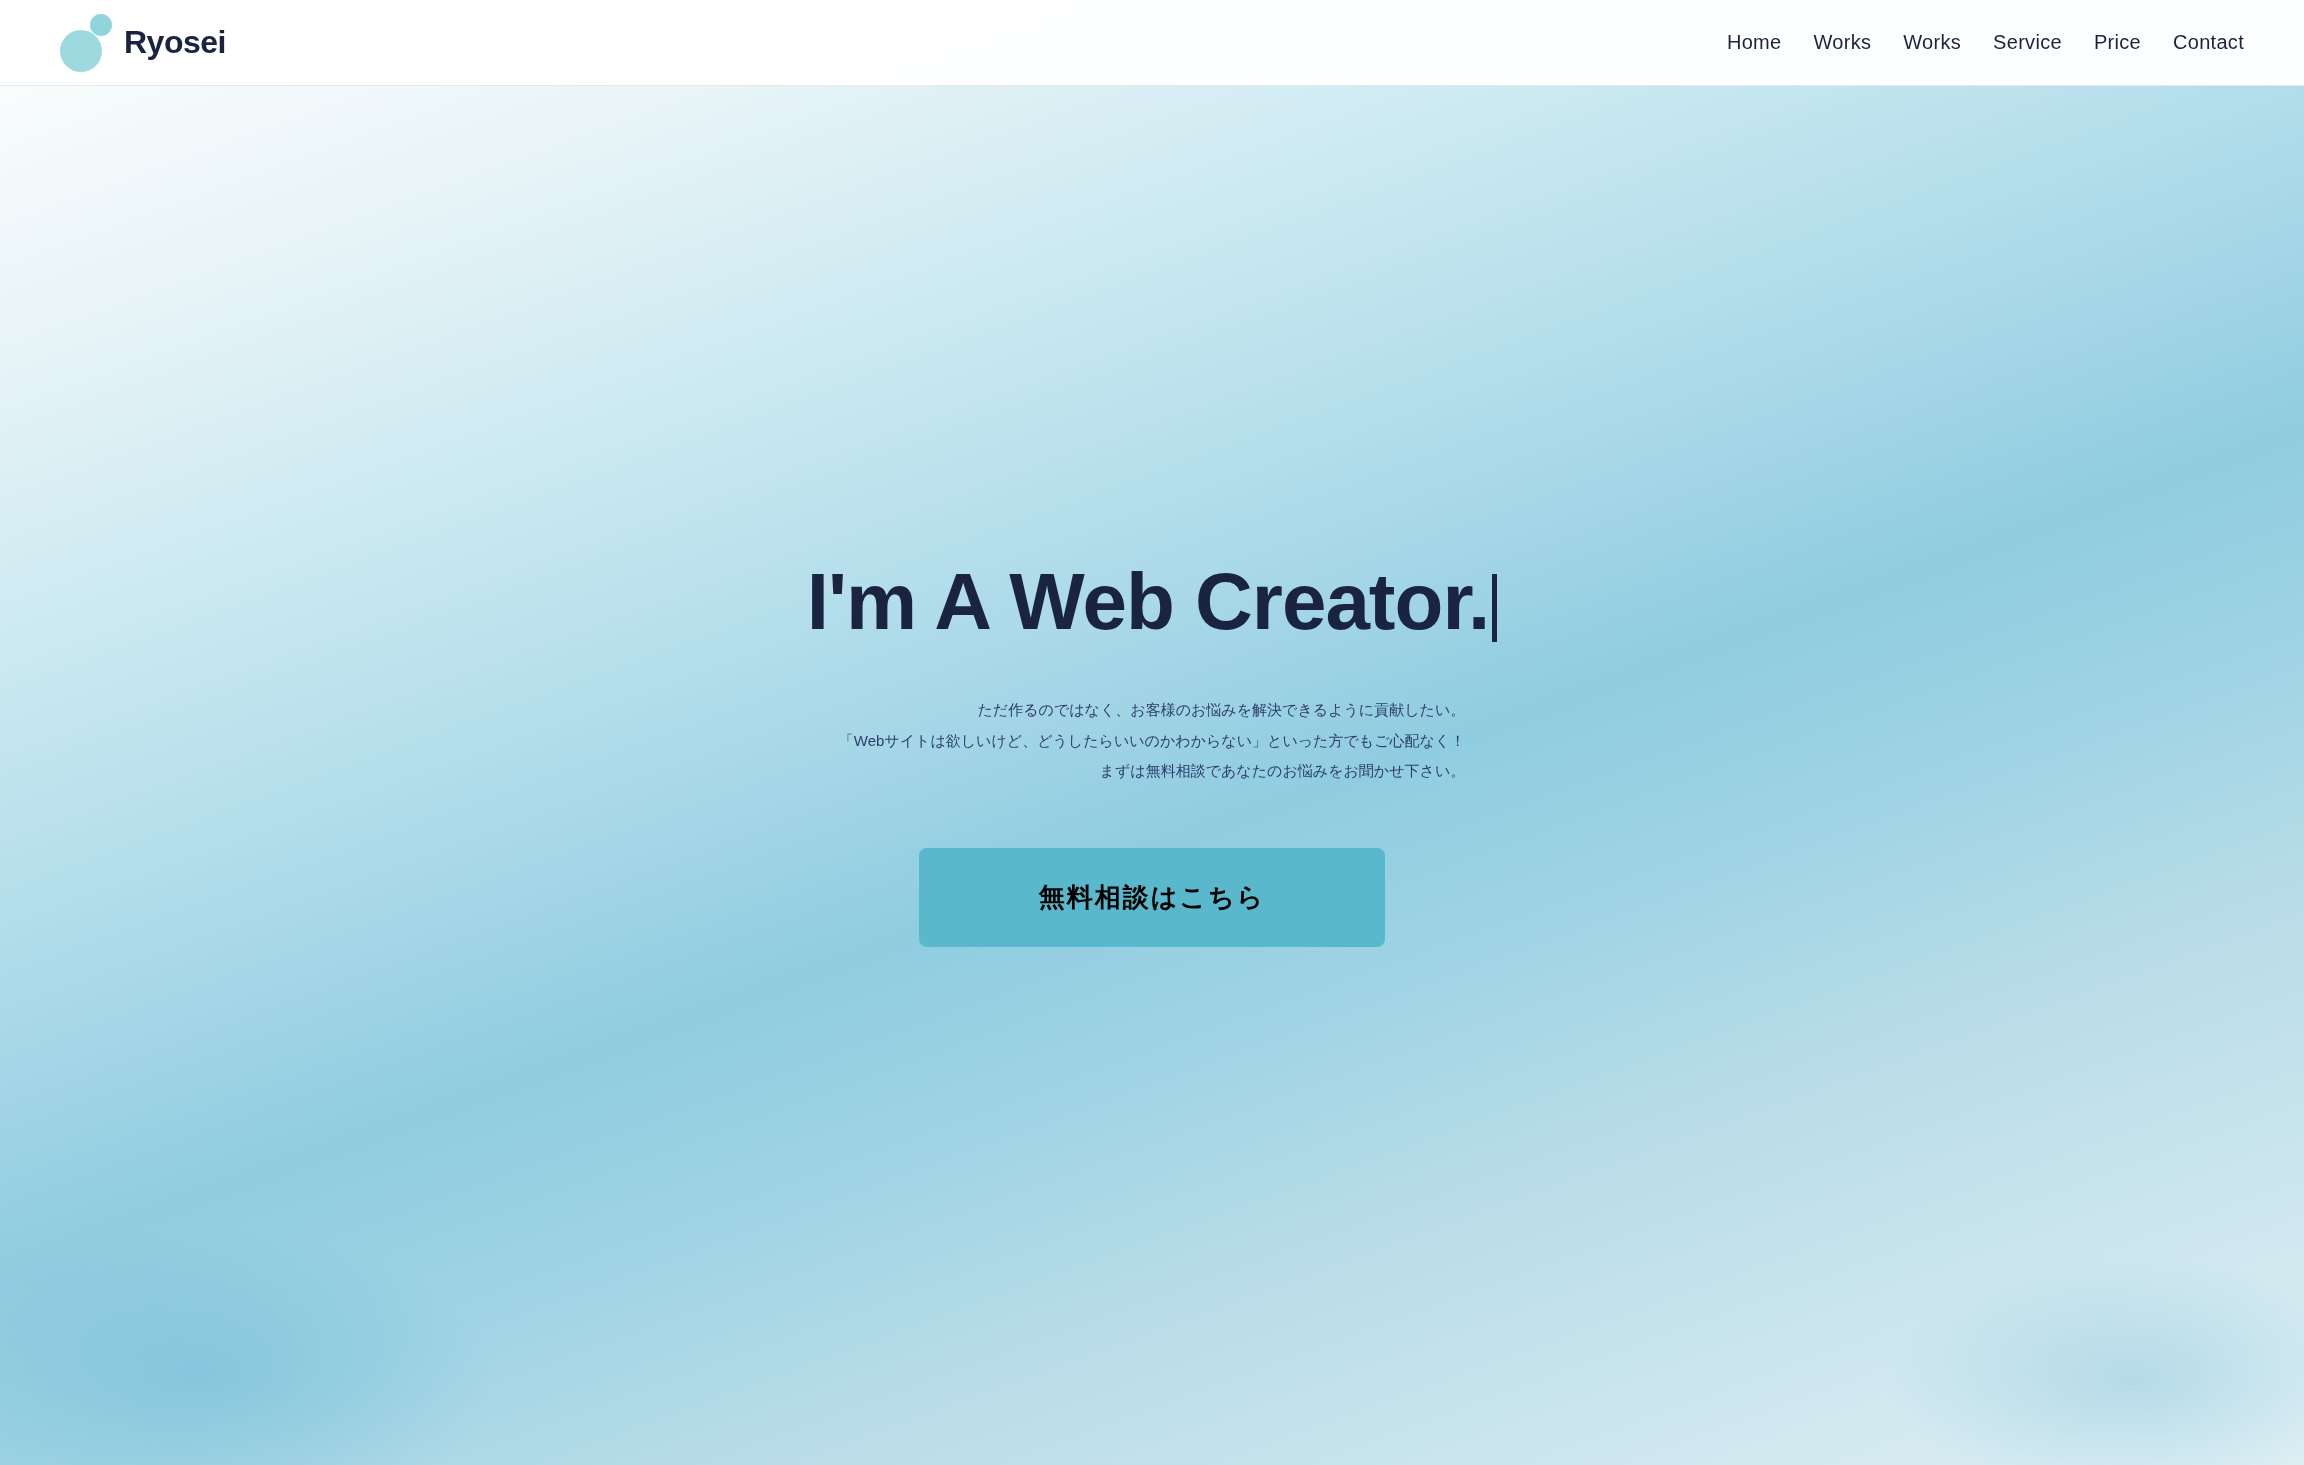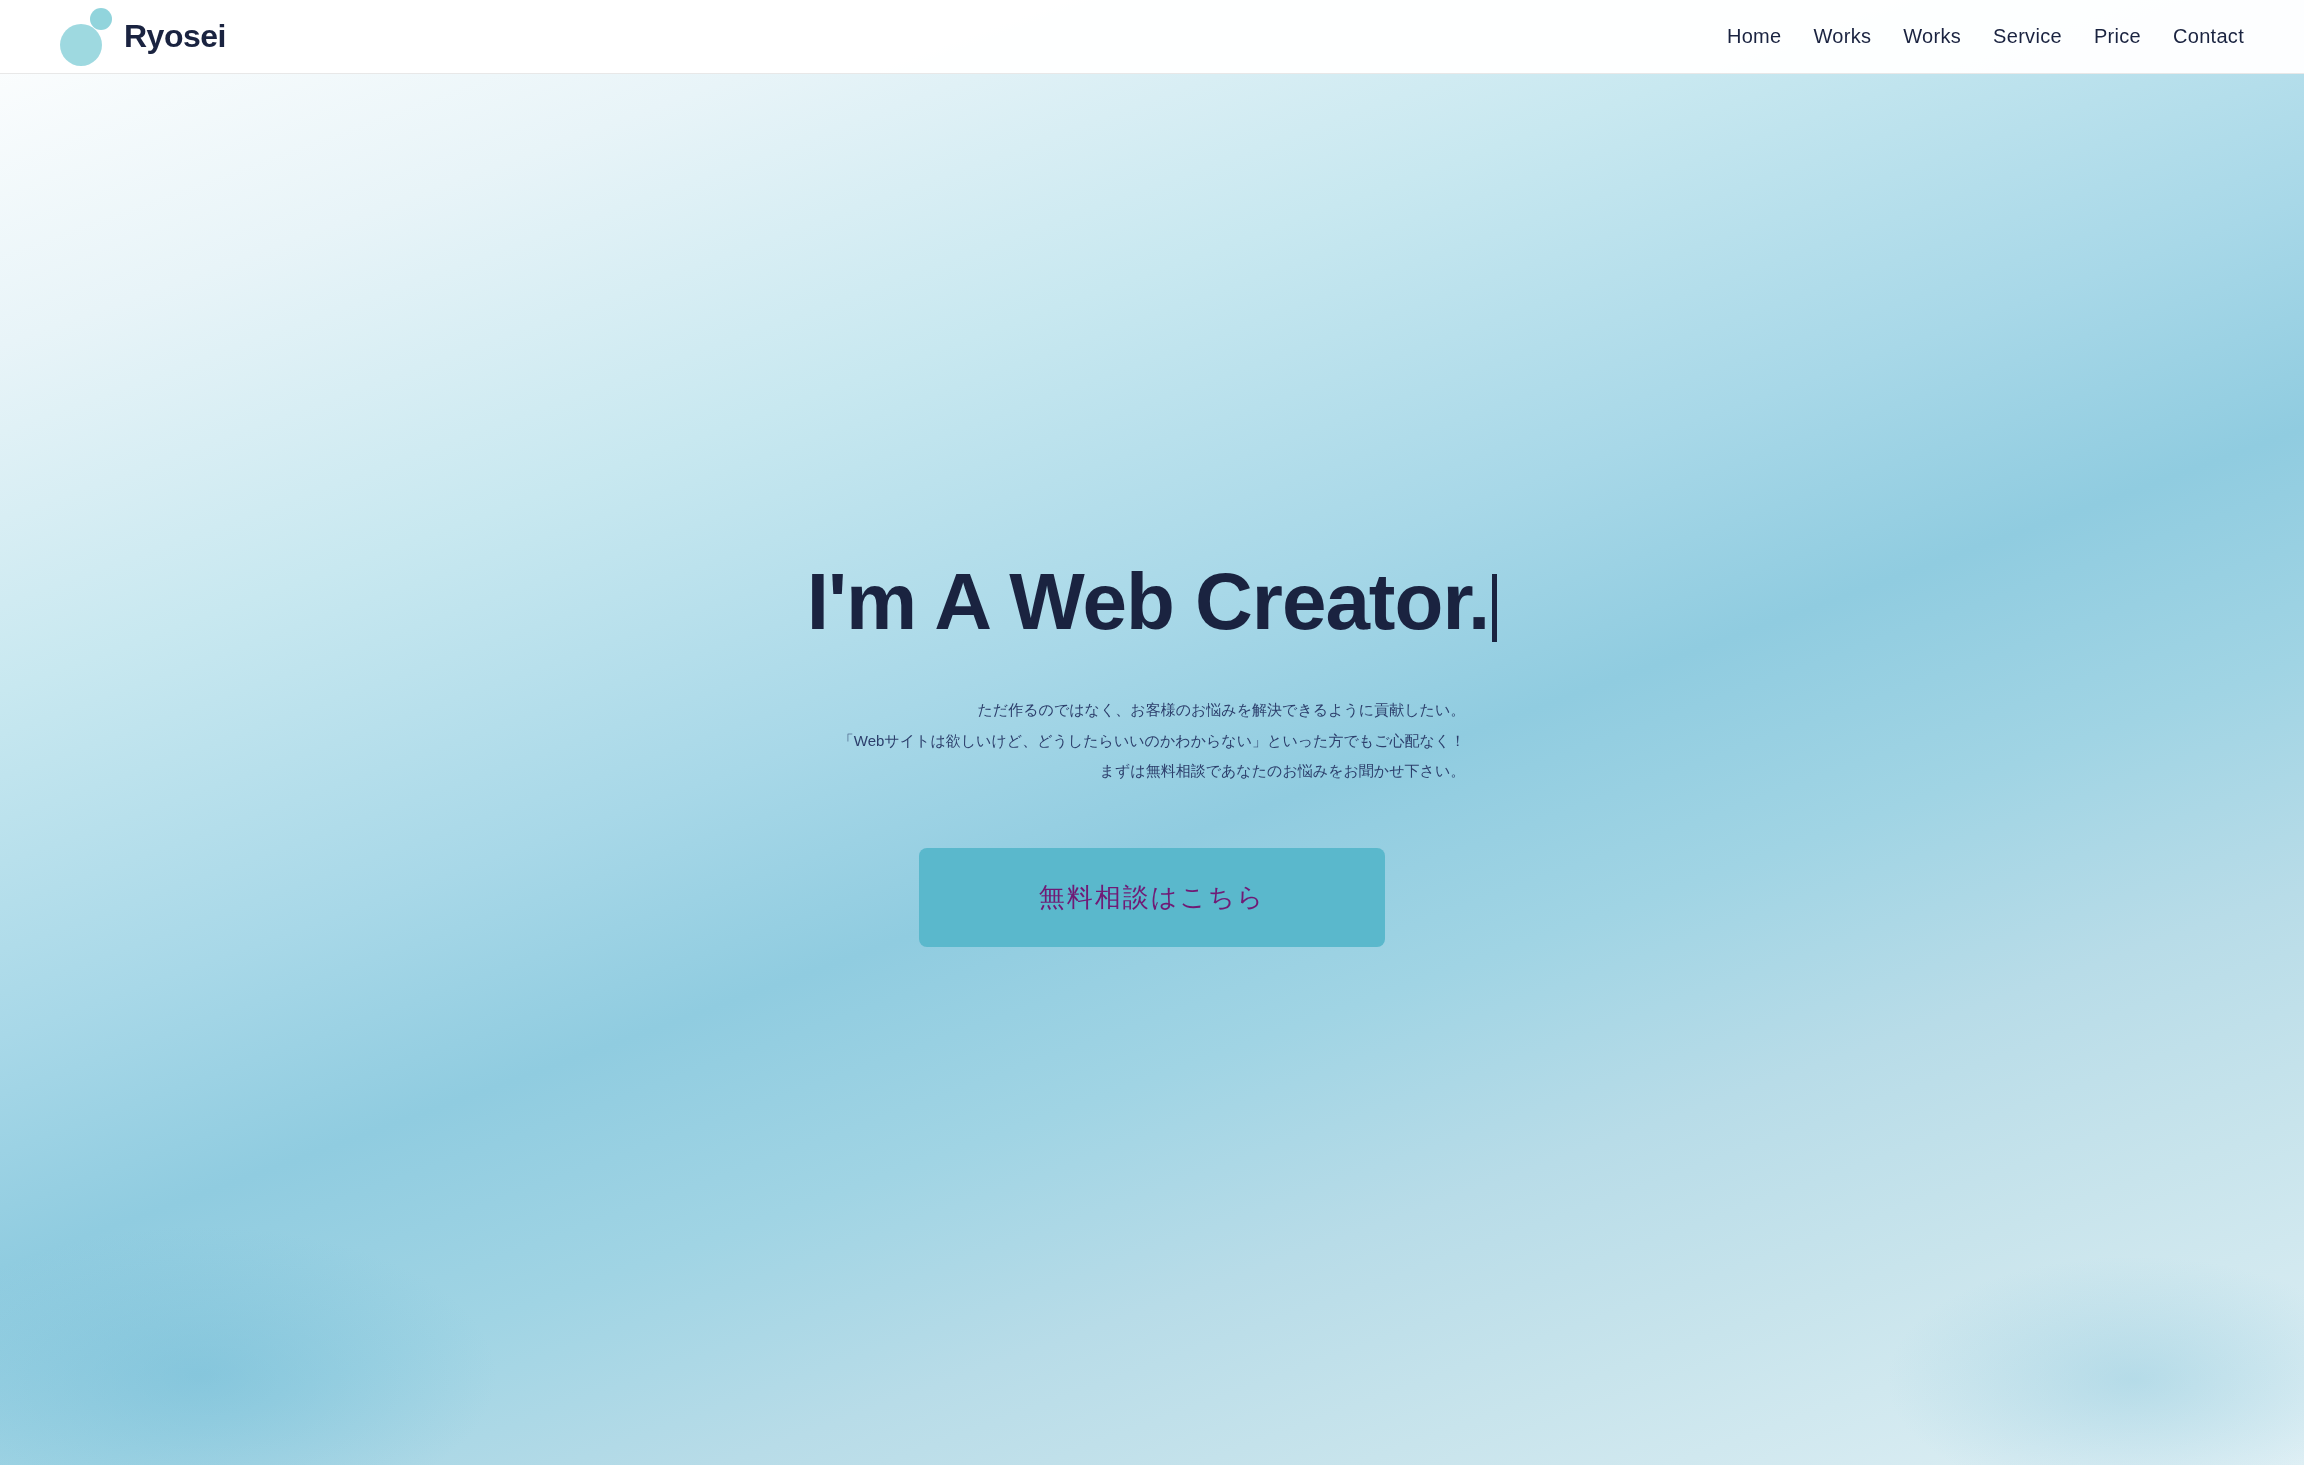--- a/index.html
+++ b/index.html
@@ -20,21 +20,21 @@
       top: 0;
       left: 0;
       right: 0;
       background: rgba(255, 255, 255, 0.97);
       border-bottom: 1px solid #e8e8e8;
       z-index: 100;
       display: flex;
       align-items: center;
       justify-content: space-between;
       padding: 0 60px;
-      height: 74px;
+      height: 86px;
     }
 
     .logo-area {
       display: flex;
       align-items: center;
       gap: 12px;
       text-decoration: none;
     }
 
     .logo-bubble-container {
@@ -170,23 +170,23 @@
       z-index: 1;
     }
 
     .hero-description p {
       margin-bottom: 2px;
     }
 
     .cta-button {
       display: inline-block;
       background: #5ab8cc;
-      color: #701a75;
+      color: #000000;
       font-size: 26px;
-      font-weight: 400;
+      font-weight: 700;
       padding: 32px 120px;
       border-radius: 8px;
       border: none;
       cursor: pointer;
       text-decoration: none;
       letter-spacing: 2px;
       position: relative;
       z-index: 1;
       transition: background 0.2s, transform 0.1s;
       min-width: 420px;

